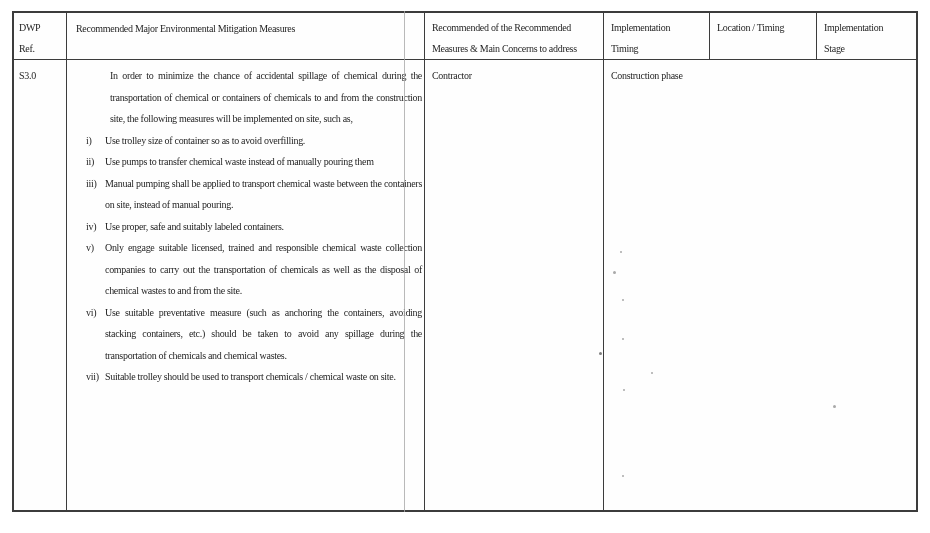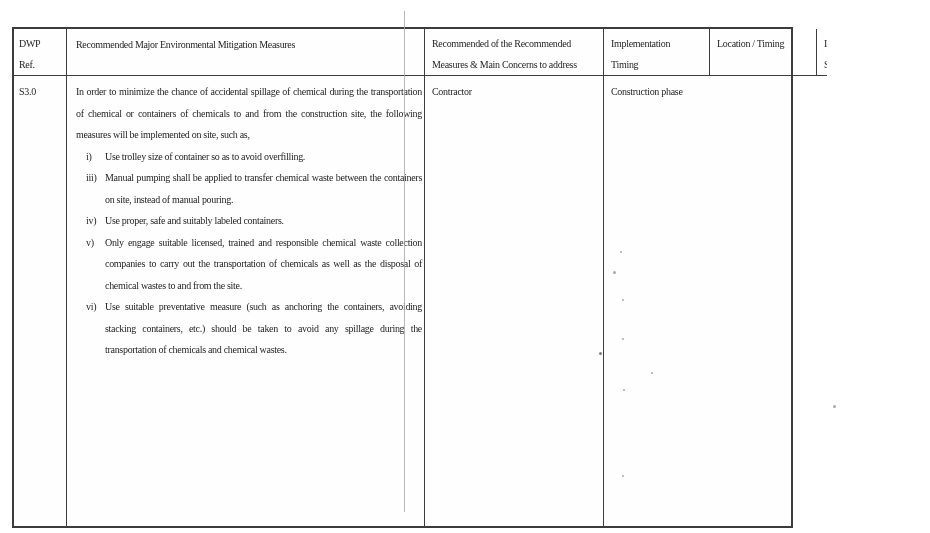--- a/index.html
+++ b/index.html
@@ -5,38 +5,38 @@
   html, body { margin:0; padding:0; }
   body {
     width:930px; height:533px; background:#ffffff;
     font-family:"Liberation Serif","DejaVu Serif",serif;
     color:#1f1f1f; font-size:10px; letter-spacing:-0.3px;
     -webkit-font-smoothing:antialiased;
   }
   .page { position:relative; width:930px; height:533px; background:#ffffff; overflow:hidden; }
 
   .emp-table {
-    position:absolute; left:12px; top:27px; width:781px; height:501px;
+    position:absolute; left:12px; top:11px; width:906px; height:501px;
     box-sizing:border-box; border:2px solid #3c3c3c;
     display:grid;
     grid-template-columns:53px 358px 179px 106px 107px 1fr;
     grid-template-rows:47px 1fr;
     background:#fefefe;
   }
   .cell {
     box-sizing:border-box; border-right:1px solid #3c3c3c;
     padding:5px 3px 0 7px; line-height:21.5px; overflow:hidden;
   }
   .cell.last { border-right:none; }
   .cell.hdr { border-bottom:1px solid #3c3c3c; padding-top:4px; line-height:21px; }
   .cell.c1 { padding-left:5px; }
   .cell.c2 { padding:5px 2px 12px 9px; }
 
   .title { text-decoration:underline; text-underline-offset:2px; }
-  .para { text-align:justify; }
+  .para { text-align:justify;margin-left:34px; }
   .li { position:relative; padding-left:29px; text-align:justify; }
   .li .num { position:absolute; left:10px; top:0; text-align:left; }
   .just { text-align:justify; }
 
   
   .artifact-vline {
     position:absolute; left:404px; top:11px; width:1px; height:501px;
     background:#a8a8a8; opacity:.8;
   }
   .dot { position:absolute; background:#a9a9a9; border-radius:50%; }
@@ -75,34 +75,42 @@
       <div>S3.0</div>
     </div>
 
     <div class="cell c2">
       <div class="para">In order to minimize the chance of accidental spillage of chemical during the transportation of chemical or containers of chemicals to and from the construction site, the following measures will be implemented on site, such as,</div>
       <div class="li">
         <span class="num">i)</span>
         <span>Use trolley size of container so as to avoid overfilling.</span>
       </div>
       <div class="li">
+        <span class="num">ii)</span>
+        <span>Use pumps to transfer chemical waste instead of manually pouring them</span>
+      </div>
+      <div class="li">
         <span class="num">iii)</span>
-        <span>Manual pumping shall be applied to transfer chemical waste between the containers on site, instead of manual pouring.</span>
+        <span>Manual pumping shall be applied to transport chemical waste between the containers on site, instead of manual pouring.</span>
       </div>
       <div class="li">
         <span class="num">iv)</span>
         <span>Use proper, safe and suitably labeled containers.</span>
       </div>
       <div class="li">
         <span class="num">v)</span>
         <span>Only engage suitable licensed, trained and responsible chemical waste collection companies to carry out the transportation of chemicals as well as the disposal of chemical wastes to and from the site.</span>
       </div>
       <div class="li">
         <span class="num">vi)</span>
         <span>Use suitable preventative measure (such as anchoring the containers, avoiding stacking containers, etc.) should be taken to avoid any spillage during the transportation of chemicals and chemical wastes.</span>
+      </div>
+      <div class="li">
+        <span class="num">vii)</span>
+        <span>Suitable trolley should be used to transport chemicals / chemical waste on site.</span>
       </div>
     </div>
 
     <div class="cell">
       <div>Contractor</div>
     </div>
     <div class="cell last">
       <div>Construction phase</div>
     </div>
   </div>

